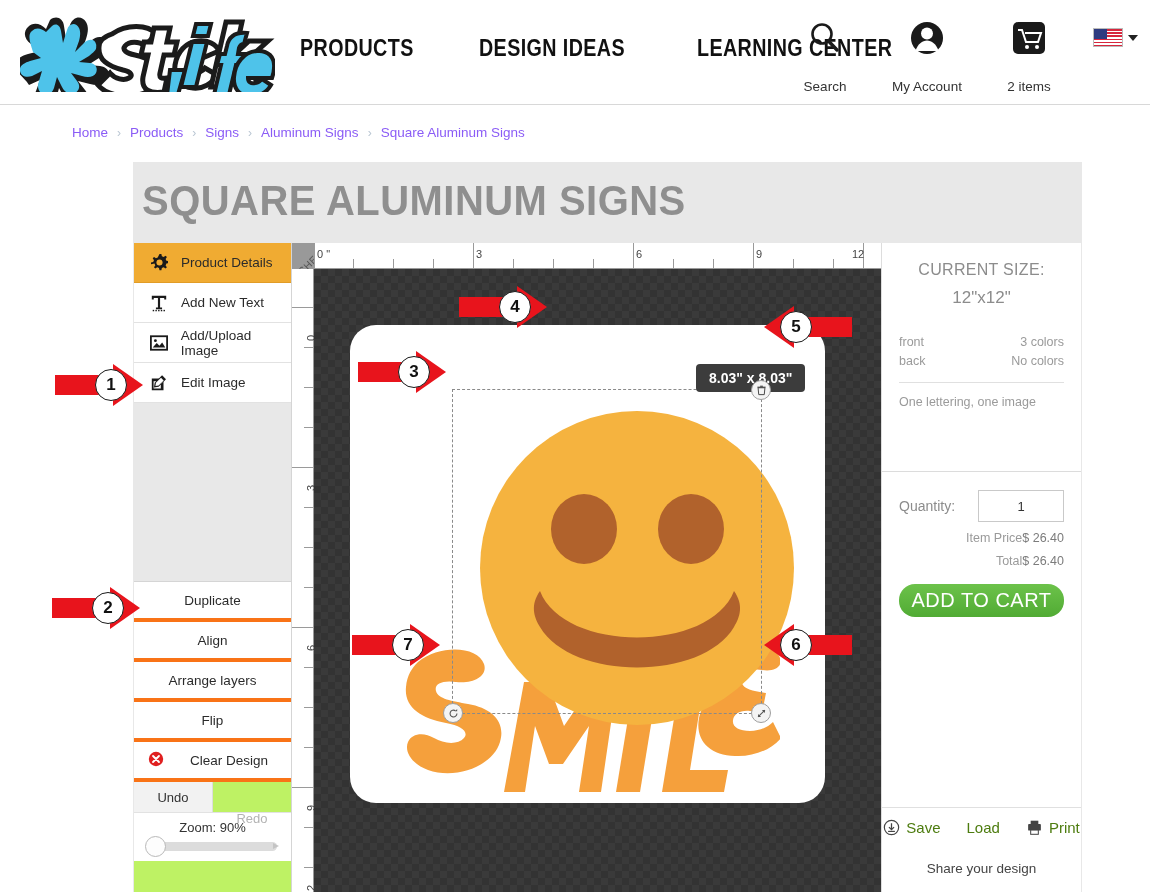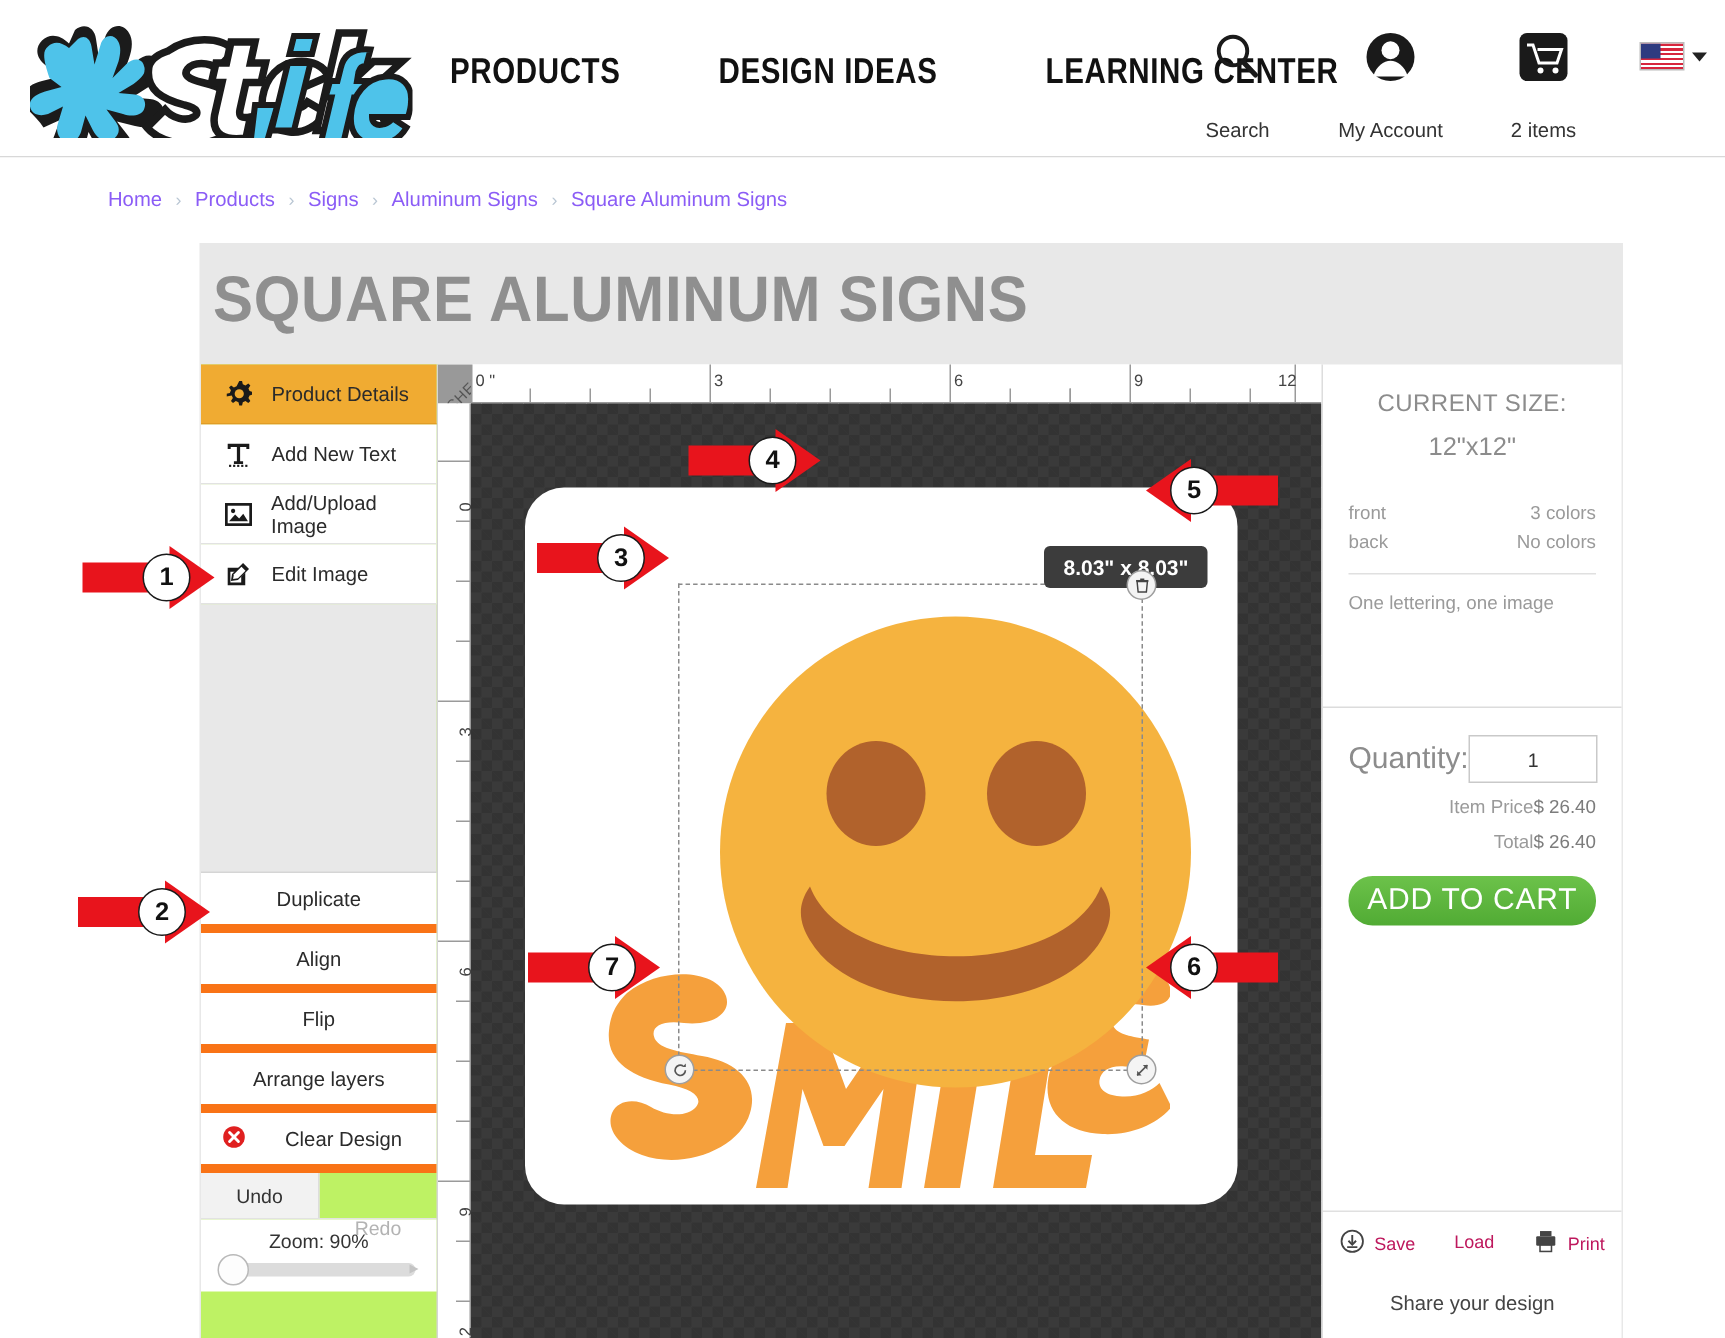--- a/index.html
+++ b/index.html
@@ -55,21 +55,21 @@
   
   .lsb { position:absolute; left:1px; top:81px; width:158px; height:649px; background:#bef264;
     border-right:1px solid #d5d5d5; }
   .tool { height:40px; display:flex; align-items:center; padding-left:14px; gap:11px;
     background:#fff; border-bottom:1px solid #e2e2e2; cursor:pointer; }
   .tool.active { background:#f0ab32; border-bottom-color:#e19c26; }
   .tool-lbl { font-size:13.5px; color:#2b2b2b; }
   .tool-ic { width:22px; display:flex; align-items:center; justify-content:center; }
   .lsb-gap { height:179px; background:#e8e8e8; border-bottom:1px solid #d5d5d5; }
   .act { height:40px; display:flex; align-items:center; justify-content:center;
-    background:#fff; border-bottom:6px solid #f97316; font-size:13.5px; color:#2b2b2b; cursor:pointer; }
+    background:#fff; border-bottom:4px solid #f97316; font-size:13.5px; color:#2b2b2b; cursor:pointer; }
   .act.lefty { justify-content:flex-start; padding-left:14px; gap:26px; }
   .ur-row { display:flex; height:31px; border-bottom:1px solid #e2e2e2; }
   .ur-btn { flex:1; display:flex; align-items:center; justify-content:center; font-size:13px;
     background:#f2f2f2; cursor:pointer; }
   .ur-btn.undo { color:#333; border-right:1px solid #ddd; }
   .ur-btn.redo { color:#b3b3b3; background:#ebebeb;margin-top:36px; }
   .zoom-wrap { background:#fff; padding:7px 14px 10px; }
   .zoom-lbl { font-size:13px; color:#333; text-align:center; }
   .zoom-track { margin-top:7px; height:9px; background:#dcdcdc; border-radius:5px; position:relative; }
   .zoom-track:after { content:""; position:absolute; right:-2px; top:1px;
@@ -114,32 +114,32 @@
   .rsb { position:absolute; left:748px; top:81px; width:200px; height:649px; background:#fff;
     border-left:1px solid #ddd; }
   .rsec { padding:18px 17px; }
   .cs-title { font-size:16px; color:#8c8c8c; text-align:center; letter-spacing:0.3px; }
   .cs-val { font-size:17px; color:#8c8c8c; text-align:center; margin-top:9px; }
   .kv { display:flex; justify-content:space-between; font-size:12.5px; color:#9a9a9a; margin-top:5px; }
   .rdiv { height:1px; background:#e0e0e0; margin:14px 0 12px; }
   .note { font-size:12.5px; color:#9a9a9a; }
   .rsep { height:1px; background:#dcdcdc; }
   .qrow { display:flex; align-items:center; justify-content:space-between; }
-  .qlbl { font-size:20px; color:#8c8c8c; }
+  .qlbl { font-size:14px; color:#8c8c8c; }
   .qinput { width:86px; height:32px; border:1px solid #c9c9c9; background:#fff;
     text-align:center; font-size:13px; color:#333; font-family:"Liberation Sans",sans-serif; }
   .prow { display:flex; justify-content:flex-end; font-size:12.5px; color:#9a9a9a; margin-top:9px; }
   .prow .amt { color:#7c7c7c; }
   .atc { margin-top:16px; width:100%; height:33px; border:0; border-radius:16px; cursor:pointer;
     background:linear-gradient(#6cc24a,#51ab34); color:#fff; font-size:20px;
     font-family:"Liberation Sans",sans-serif; letter-spacing:0.5px; }
   .slp { position:absolute; left:0; bottom:0; width:100%; }
   .slp-row { display:flex; align-items:center; justify-content:center; gap:0; height:40px;
     border-top:1px solid #e0e0e0; }
-  .slp-btn { display:flex; align-items:flex-end; gap:6px; font-size:12px; color:#be185d;
+  .slp-btn { display:flex; align-items:flex-end; gap:6px; font-size:15px; color:#4d7c0f;
     padding:0 13px; cursor:pointer; }
   .vdiv { width:1px; height:20px; background:#ddd; }
   .share { text-align:center; font-size:13.5px; color:#444; padding:14px 0 16px; cursor:pointer; }
 
   
   .mk { position:absolute; width:90px; height:42px; z-index:50; pointer-events:none; }
   .mk .shaft { position:absolute; top:11px; height:20px; background:#e8141c; }
   .mk .head { position:absolute; top:0; width:0; height:0;
     border-top:21px solid transparent; border-bottom:21px solid transparent; }
   .mk.right .shaft { left:0; width:62px; }
@@ -290,22 +290,22 @@
           <path d="M12.2 4.2 l3 3 -5.6 5.6 -3.6 .6 .6-3.6z" fill="#fff"></path>
         </svg>
       </span>
       <span class="tool-lbl">Edit Image</span>
     </div>
 
     <div class="lsb-gap"></div>
 
     <div class="act">Duplicate</div>
     <div class="act">Align</div>
+    <div class="act">Arrange layers</div>
     <div class="act">Flip</div>
-    <div class="act">Arrange layers</div>
     <div class="act lefty">
       <span>
         <svg width="16" height="16" viewBox="0 0 20 20">
           <circle cx="10" cy="10" r="9" fill="#e02020"></circle>
           <path d="M6.3 6.3 L13.7 13.7 M13.7 6.3 L6.3 13.7" stroke="#fff" stroke-width="2.4" stroke-linecap="round"></path>
         </svg>
       </span>
       <span>Clear Design</span>
     </div>
 

